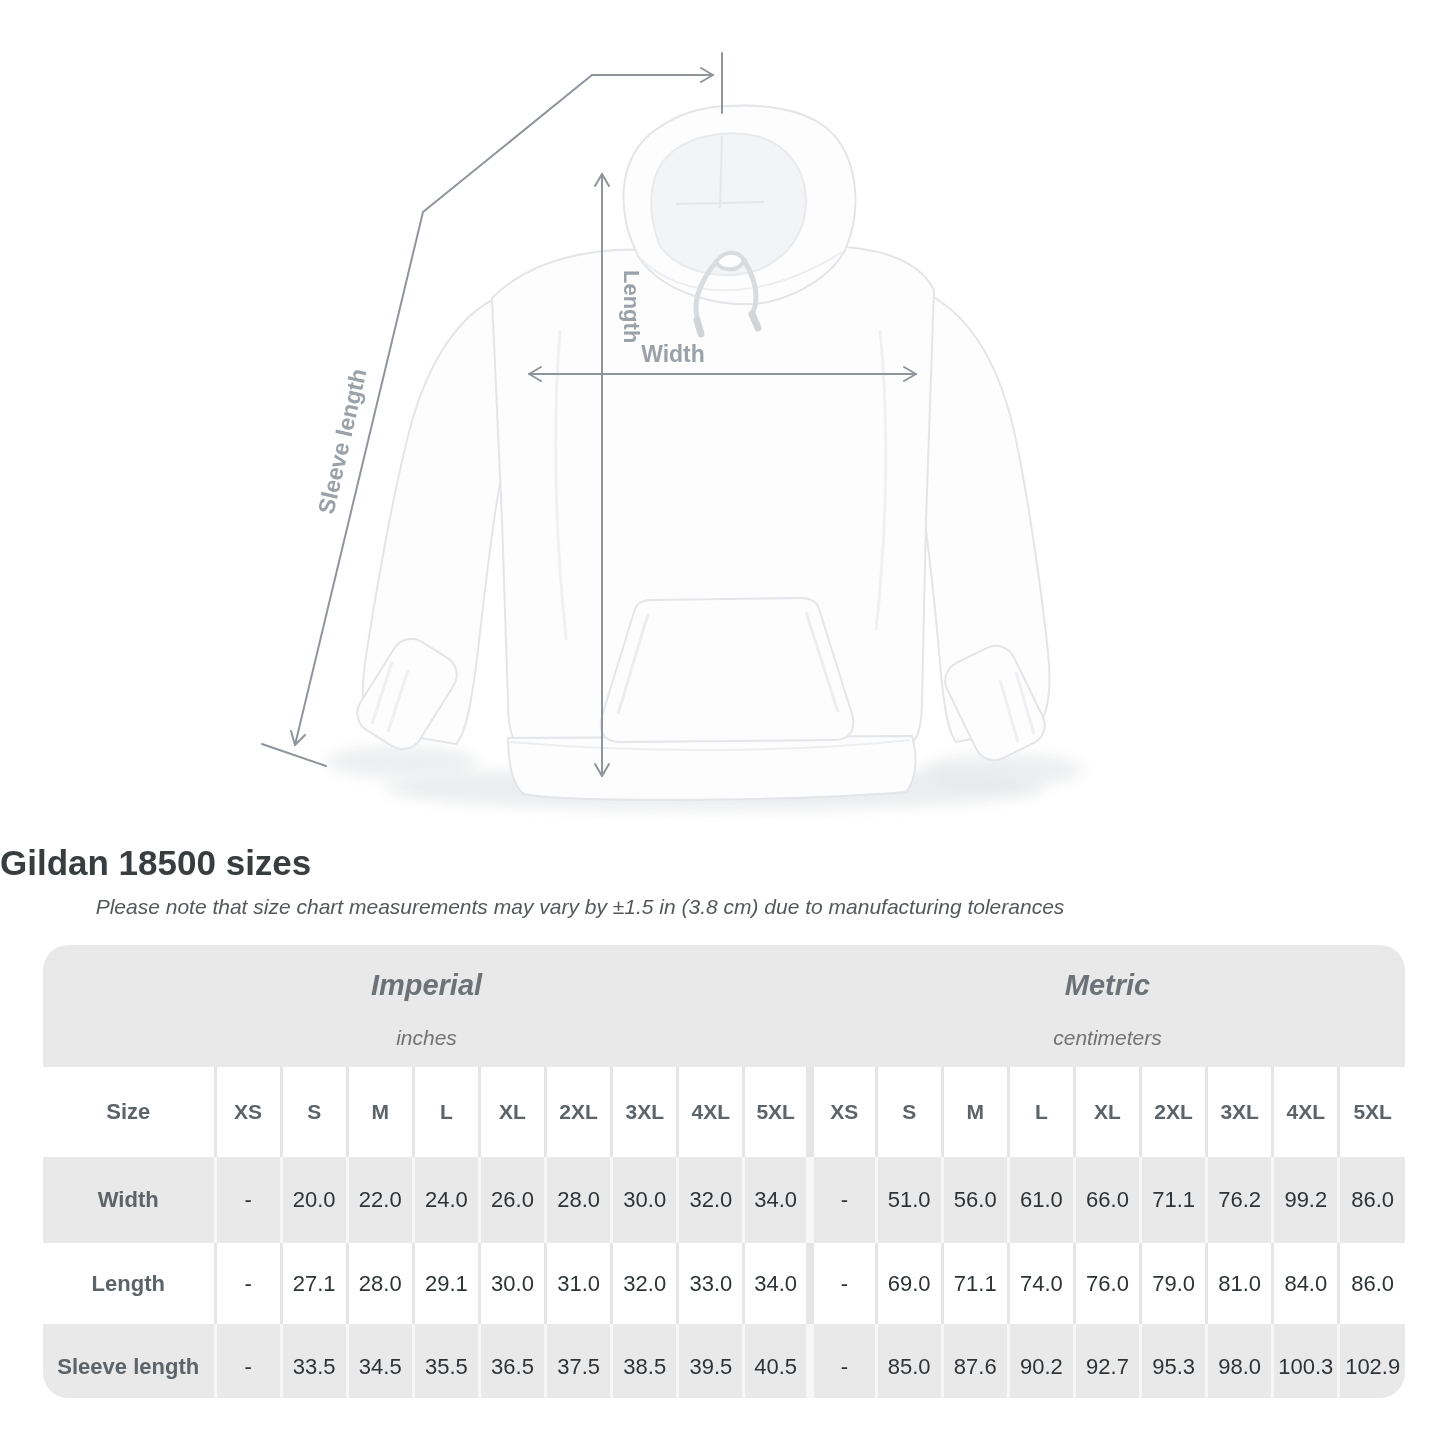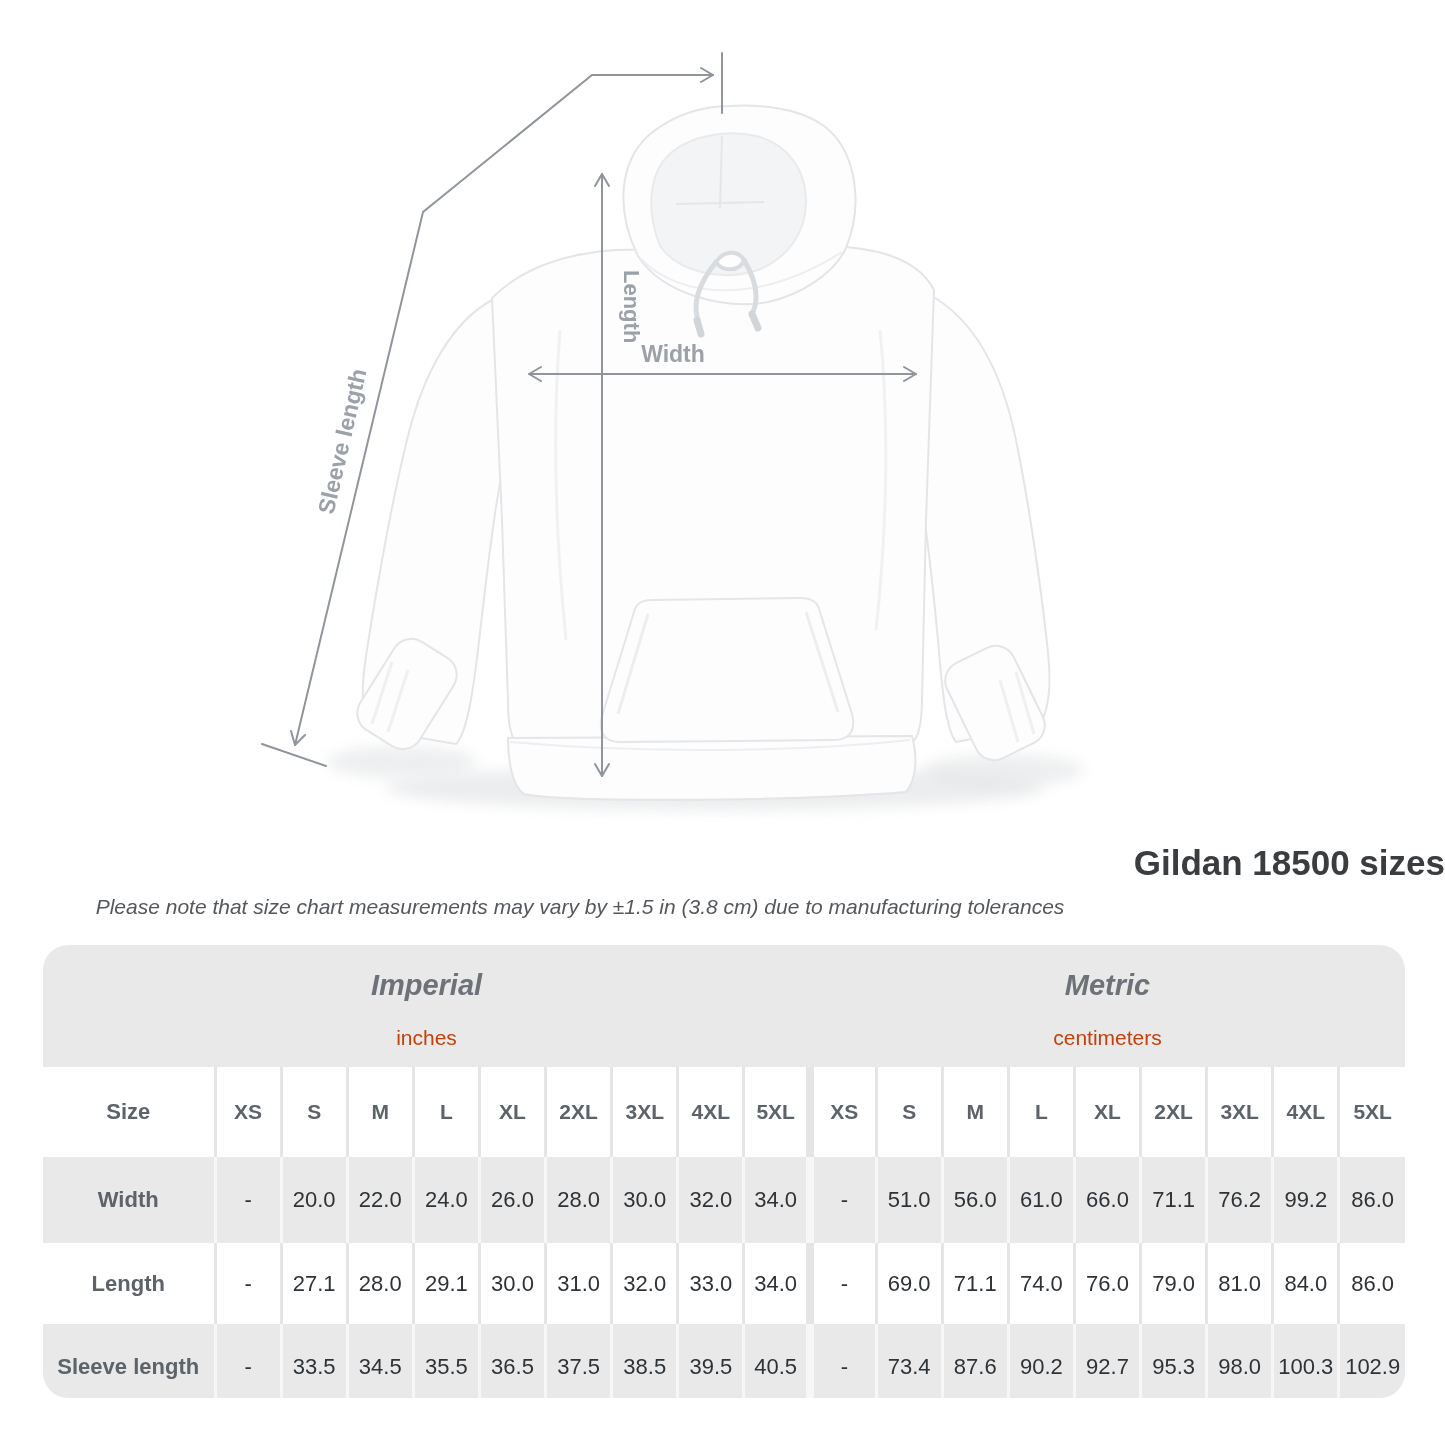--- a/index.html
+++ b/index.html
@@ -4,38 +4,38 @@
 <style>
   html,body{margin:0;padding:0;}
   body{
     width:1445px;height:1445px;position:relative;background:#ffffff;
     font-family:"Liberation Sans", sans-serif;overflow:hidden;
   }
   .figure{position:absolute;left:0;top:0;width:1445px;height:845px;}
   .figure svg{display:block;}
   .page-title{
     position:absolute;left:0;top:843px;width:1445px;margin:0;
-    text-align:right;font-size:35px;font-weight:700;color:#3a3d40;
+    text-align:left;font-size:35px;font-weight:700;color:#3a3d40;
   }
   .tolerance-note{
     position:absolute;left:0;top:895px;width:1160px;margin:0;
     text-align:center;font-style:italic;font-size:21px;color:#54585c;
   }
   .table-wrap{
     position:absolute;left:43px;top:945px;width:1362px;height:453px;
     border-radius:25px;overflow:hidden;background:#ffffff;
   }
   table.size-table{
     width:100%;height:100%;border-collapse:collapse;table-layout:fixed;
   }
   col.c-label{width:172px;}
   tr.band{height:122px;background:#e9e9e9;}
   tr.band td{text-align:center;vertical-align:middle;padding-top:6px;}
   .band-title{font-size:29px;font-weight:700;font-style:italic;color:#6c7277;}
-  .band-sub{font-size:21px;color:#c2410c;margin-top:24px;}
+  .band-sub{font-size:21px;font-style:italic;color:#737373;margin-top:24px;}
   tr.sizes-row{height:90px;background:#ffffff;}
   tr.r-width{height:86px;}
   tr.r-length{height:81px;}
   tr.r-sleeve{height:86px;}
   tr.stripe{background:#e9e9e9;}
   tr.plain{background:#ffffff;}
   th,td{padding:0;text-align:center;vertical-align:middle;}
   th.rowlabel{font-size:22px;font-weight:700;color:#5c6369;}
   tr.sizes-row td{font-size:21px;font-weight:700;color:#5c6369;}
   tr.datarow td{font-size:22px;font-weight:400;color:#2e3337;}
@@ -241,21 +241,21 @@
         <td class="v">-</td>
         <td class="v">33.5</td>
         <td class="v">34.5</td>
         <td class="v">35.5</td>
         <td class="v">36.5</td>
         <td class="v">37.5</td>
         <td class="v">38.5</td>
         <td class="v">39.5</td>
         <td class="v">40.5</td>
         <td class="v gstart">-</td>
-        <td class="v">73.4</td>
+        <td class="v">85.0</td>
         <td class="v">87.6</td>
         <td class="v">90.2</td>
         <td class="v">92.7</td>
         <td class="v">95.3</td>
         <td class="v">98.0</td>
         <td class="v">100.3</td>
         <td class="v">102.9</td>
       </tr>
     </tbody>
   </table>

